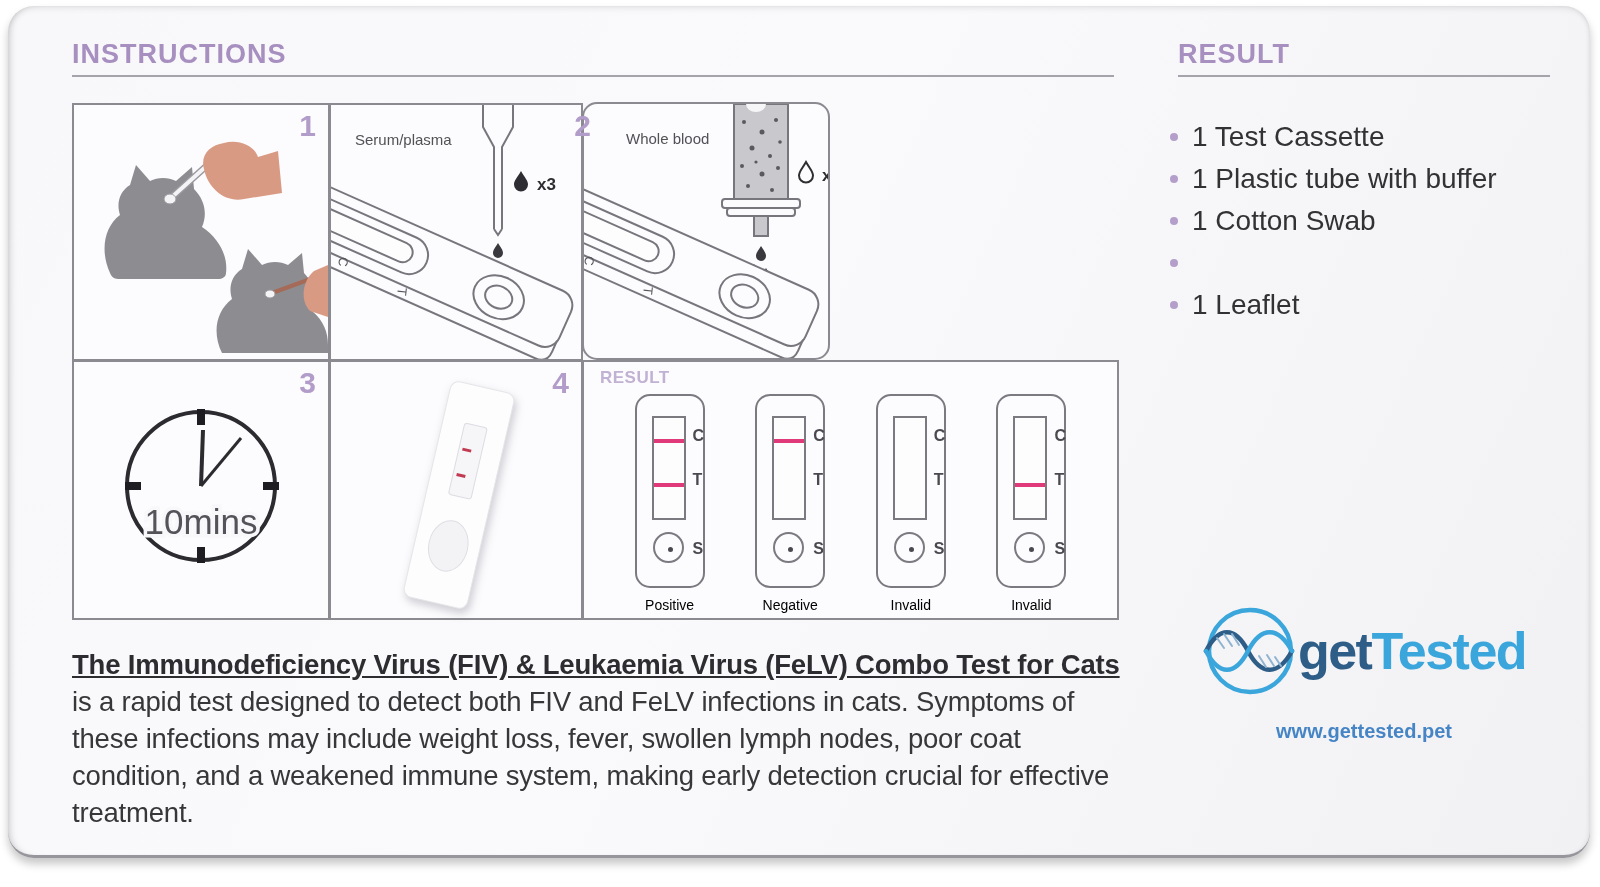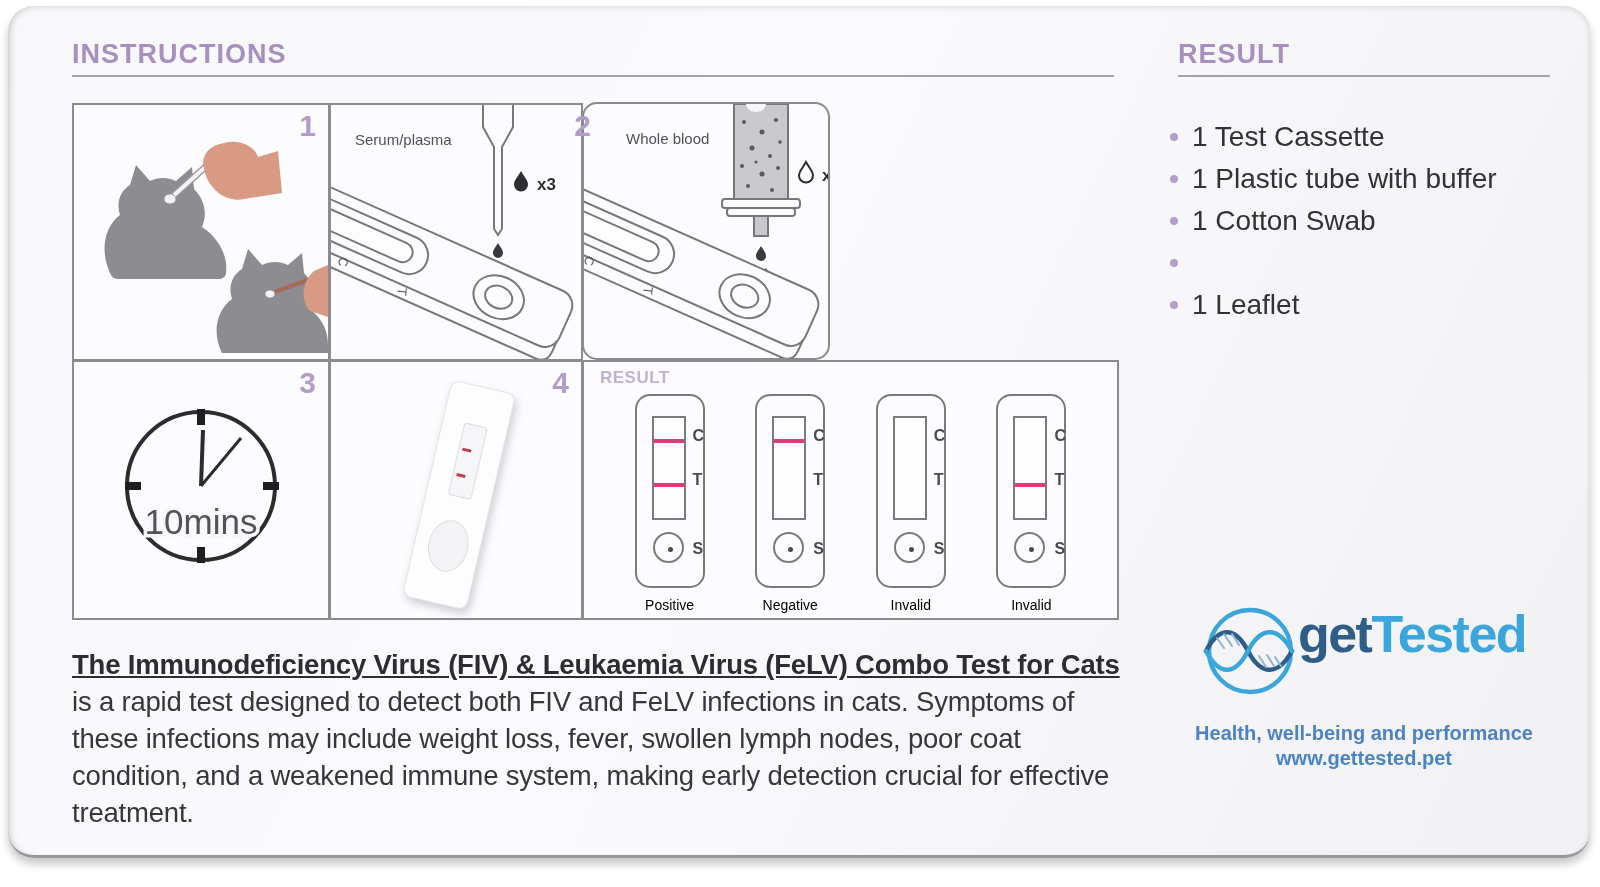--- a/index.html
+++ b/index.html
@@ -43,21 +43,21 @@
   .description b { color:#2d2d31;text-decoration:underline; }
 
   
   .content-list { position:absolute; left:1162px; top:110px; list-style:none; }
   .content-list li { display:flex; align-items:center; height:42px; font-size:28px; color:#323234; }
   .bullet { width:8px; height:8px; border-radius:50%; background:#b49fca; margin-right:14px; flex:0 0 auto; }
 
   
   .brand { position:absolute; left:1170px; top:598px; width:372px; display:flex;
            flex-direction:column; align-items:center; }
-  .logo-row { display:flex; align-items:flex-start; }
+  .logo-row { display:flex; align-items:center; }
   .wordmark { font-size:52px; font-weight:bold; letter-spacing:-1.5px; }
   .wm-get { color:#2e5e88; } .wm-tested { color:#3aa6db; }
   .tagline { margin-top:22px; text-align:center; font-size:20px; line-height:27px; color:#4d83c4; font-weight:bold; }
   .website { margin-top:0; font-size:20px; color:#4585c6; font-weight:bold; }
 
   
   .photo-cassette { position:absolute; left:95px; top:22px; width:66px; height:222px; background:#fdfdfe;
                     border:1px solid #e6e5e9; border-radius:9px; transform:rotate(13deg);
                     box-shadow:3px 4px 8px rgba(120,120,135,.35); }
   .photo-window { position:absolute; left:21px; top:38px; width:24px; height:74px; background:#f6f5f8;
@@ -313,18 +313,17 @@
             <line x1="30" y1="30" x2="37" y2="41"></line>
               <line x1="57" y1="52" x2="64" y2="63"></line>
             <line x1="65" y1="51" x2="72" y2="62"></line>
               <line x1="73" y1="53" x2="79" y2="62"></line>
           </g>
         </g>
       </svg>
       <div class="wordmark"><span class="wm-get">get</span><span class="wm-tested">Tested</span></div>
     </div>
     <div class="tagline">
-      <div>Health, well-being and performance</div>
     </div>
     <div class="website">www.gettested.pet</div>
   </div>
 
 </div>
 
 </body></html>

